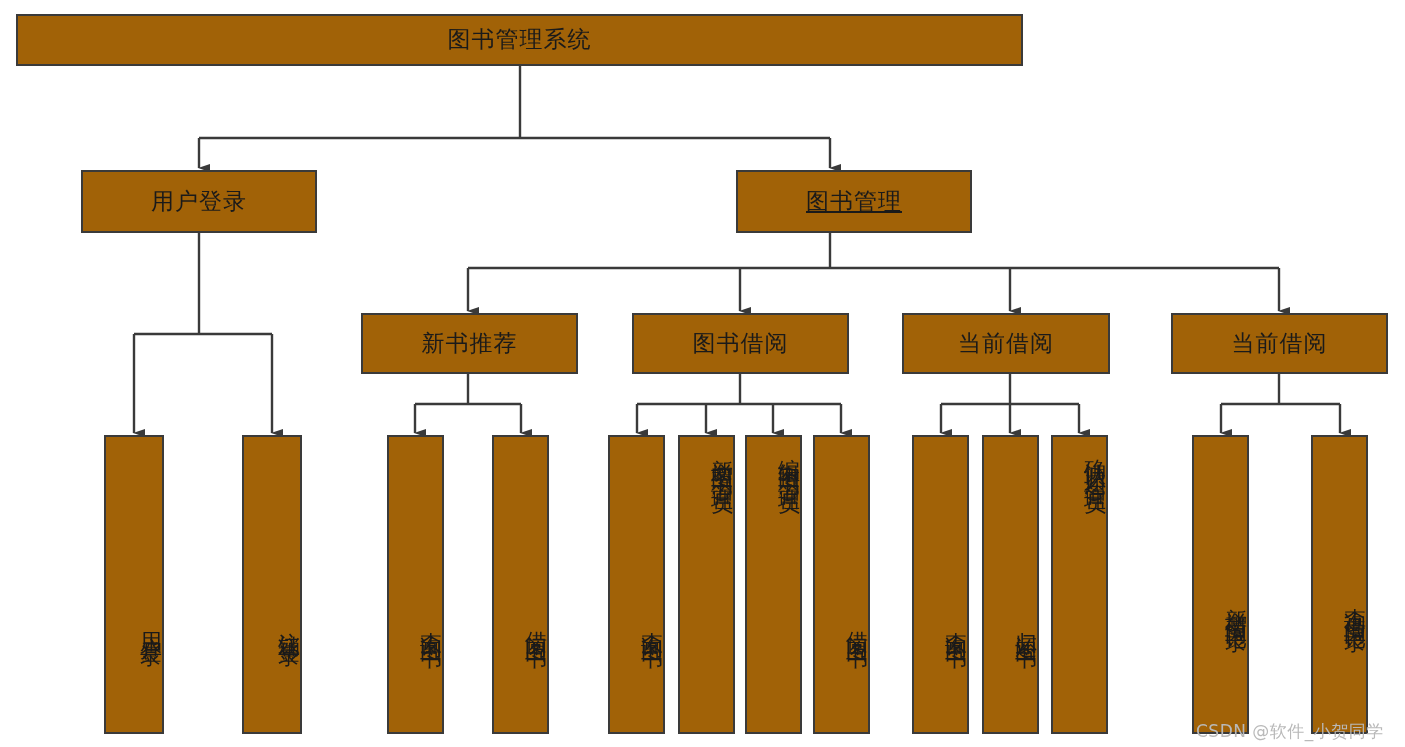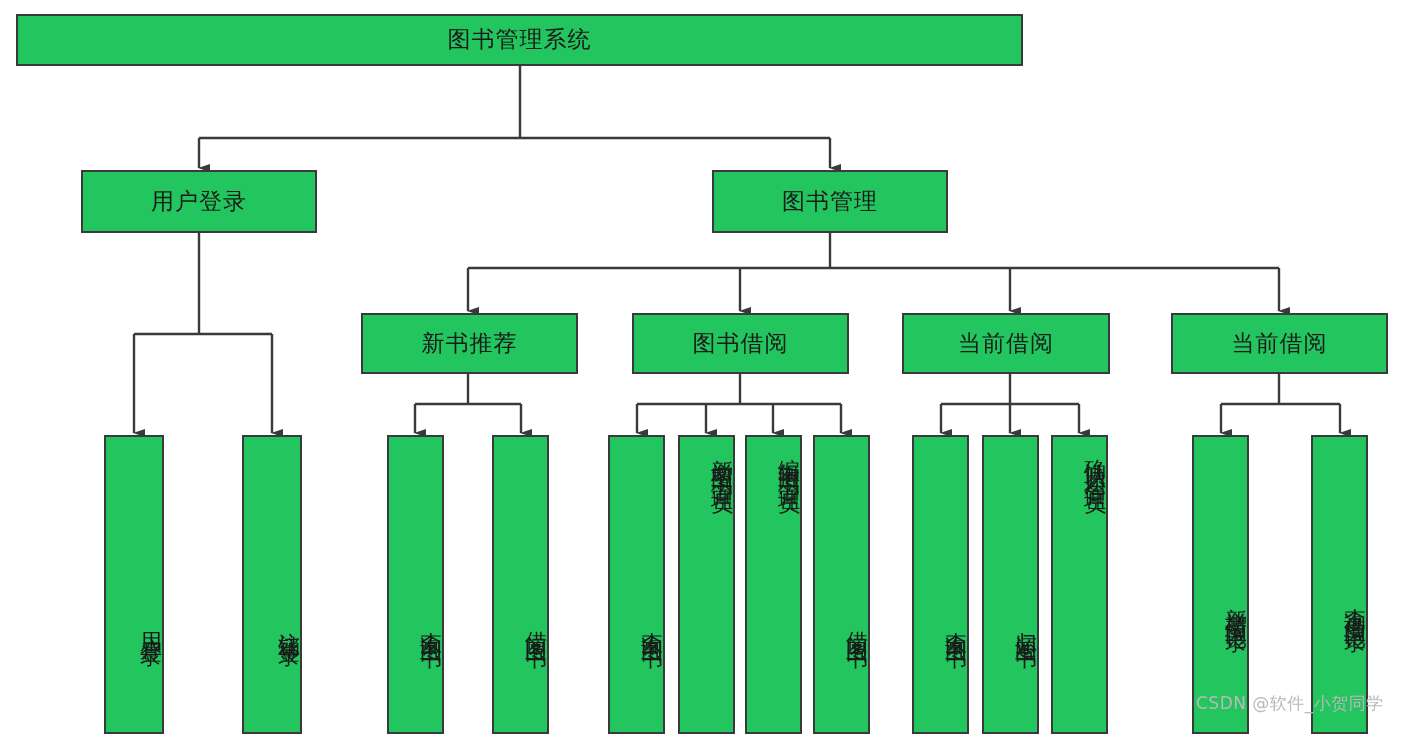--- a/index.html
+++ b/index.html
@@ -23,21 +23,21 @@
     left: 0;
     top: 0;
     width: 1405px;
     height: 747px;
     pointer-events: none;
   }
   .node {
     position: absolute;
     box-sizing: border-box;
     border: 2px solid #3a3a3a;
-    background: #22c55e;
+    background: #a16207;
     display: flex;
     align-items: center;
     justify-content: center;
     color: #1a1a1a;
   }
   .node-h {
     font-size: 23px;
     letter-spacing: 1px;
     line-height: 1.1;
   }
@@ -120,21 +120,21 @@
     </g>
   </svg>
 
   <div class="node node-h" style="left:16px; top:14px; width:1007px; height:52px;">
     <span>图书管理系统</span>
   </div>
 
   <div class="node node-h" style="left:81px; top:170px; width:236px; height:63px;">
     <span>用户登录</span>
   </div>
-  <div class="node node-h" style="left:712px; top:170px; width:236px; height:63px;">
+  <div class="node node-h" style="left:736px; top:170px; width:236px; height:63px;text-decoration:underline;">
     <span>图书管理</span>
   </div>
 
   <div class="node node-h" style="left:361px; top:313px; width:217px; height:61px;">
     <span>新书推荐</span>
   </div>
   <div class="node node-h" style="left:632px; top:313px; width:217px; height:61px;">
     <span>图书借阅</span>
   </div>
   <div class="node node-h" style="left:902px; top:313px; width:208px; height:61px;">
@@ -181,15 +181,15 @@
     <span>确认归还（管理员）</span>
   </div>
 
   <div class="node node-v" style="left:1192px; top:435px; width:57px; height:299px; padding-top:40px;">
     <span>新增借阅记录</span>
   </div>
   <div class="node node-v" style="left:1311px; top:435px; width:57px; height:299px; padding-top:40px;">
     <span>查询借阅记录</span>
   </div>
 
-  <div class="watermark" style="left:1196px; top:692px;">CSDN @软件_小贺同学</div>
+  <div class="watermark" style="left:1196px; top:720px;">CSDN @软件_小贺同学</div>
 
 </div>
 
 </body></html>

